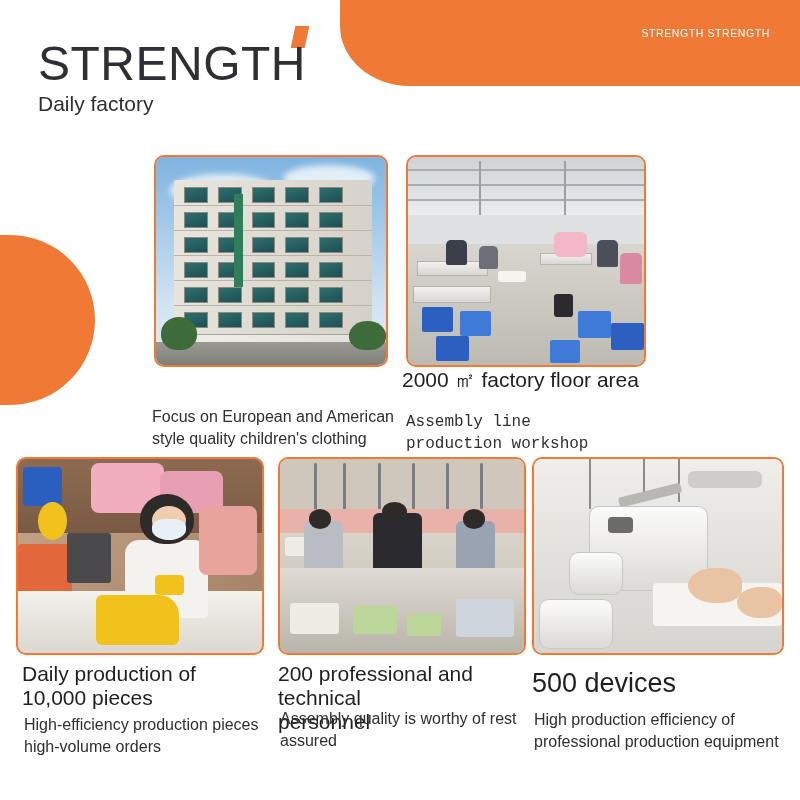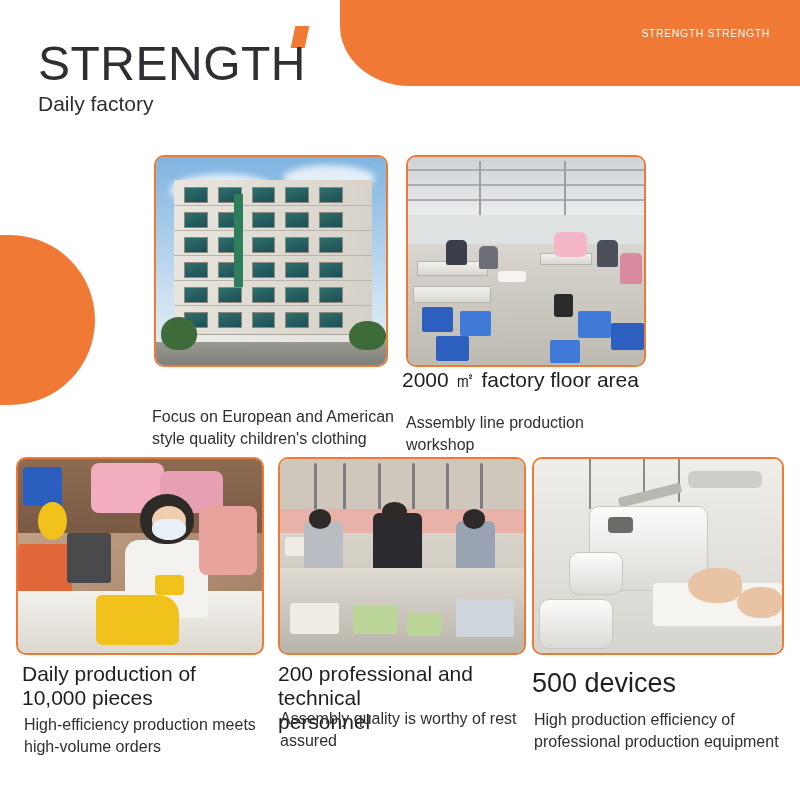--- a/index.html
+++ b/index.html
@@ -272,21 +272,21 @@
       <div class="p2-person" style="left:90%; top:46%; width:9%; height:15%; background:#d98aa0;"></div>
       <div class="p2-bin lt" style="left:72%; top:74%; width:14%; height:13%;"></div>
       <div class="p2-bin" style="left:86%; top:80%; width:14%; height:13%;"></div>
       <div class="p2-bin lt" style="left:60%; top:88%; width:13%; height:11%;"></div>
     </div>
   </div>
 
   <div class="cap-small" style="left:152px; top:406px; width:250px;">Focus on European and American style quality children's clothing</div>
 
   <div class="cap-big" style="left:402px; top:368px; width:330px;">2000 ㎡ factory floor area</div>
-  <div class="cap-small" style="left:406px; top:412px; width:230px;">Assembly line production workshop</div>
+  <div class="cap-small" style="left:406px; top:412px; width:230px;font-family:Liberation Mono, monospace;">Assembly line production workshop</div>
 
   <div class="card" style="left:16px; top:457px; width:248px; height:198px;">
     <div class="photo">
       <div class="p3-bg"></div>
       <div class="p3-shelf"></div>
       <div class="p3-pinkpile" style="left:30%; top:2%;  width:30%; height:26%;"></div>
       <div class="p3-pinkpile" style="left:58%; top:6%;  width:26%; height:22%; background:#e79fb3;"></div>
       <div class="p3-blue" style="left:2%; top:4%; width:16%; height:20%;"></div>
       <div class="p3-orange" style="left:0%; top:44%; width:22%; height:34%;"></div>
       <div class="p3-yellow" style="left:8%; top:22%; width:12%; height:20%; border-radius:50%;"></div>
@@ -349,21 +349,21 @@
 
       <div class="p5-cloth" style="left:48%; top:64%; width:52%; height:22%;"></div>
       <div class="p5-hand" style="left:62%; top:56%; width:22%; height:18%;"></div>
       <div class="p5-hand" style="left:82%; top:66%; width:18%; height:16%;"></div>
       <div class="p5-mach" style="left:2%;  top:72%; width:30%; height:26%;"></div>
     </div>
   </div>
 
   <div class="cap-big" style="left:22px; top:662px; width:230px;">Daily production of
 10,000 pieces</div>
-  <div class="cap-small" style="left:24px; top:714px; width:256px;">High-efficiency production meets high-volume orders</div>
+  <div class="cap-small" style="left:24px; top:714px; width:256px;">High-efficiency production pieces high-volume orders</div>
 
   <div class="cap-big" style="left:278px; top:662px; width:252px;">200 professional and technical
 personnel</div>
   <div class="cap-small" style="left:280px; top:708px; width:250px;">Assembly quality is worthy of rest assured</div>
 
   <div class="cap-big xl" style="left:532px; top:668px; width:250px;">500 devices</div>
   <div class="cap-small" style="left:534px; top:709px; width:248px;">High production efficiency of professional production equipment</div>
 
 </div>
 

